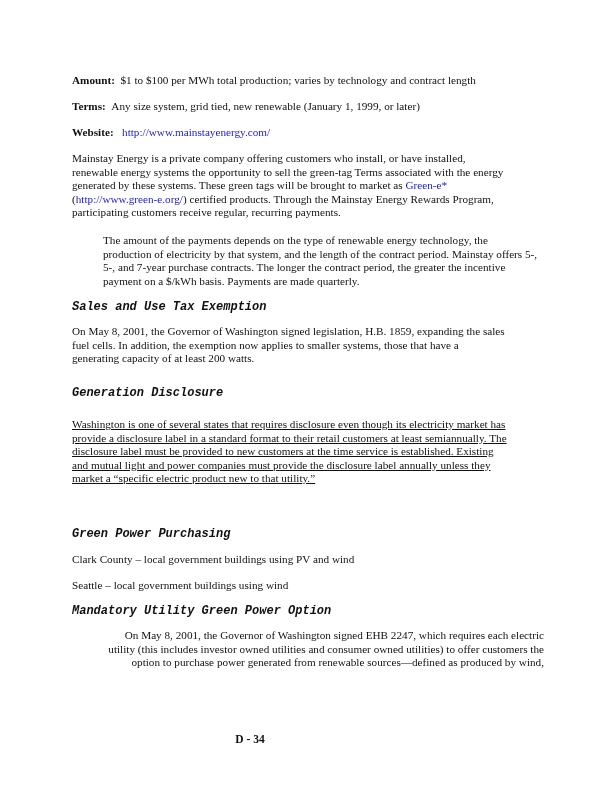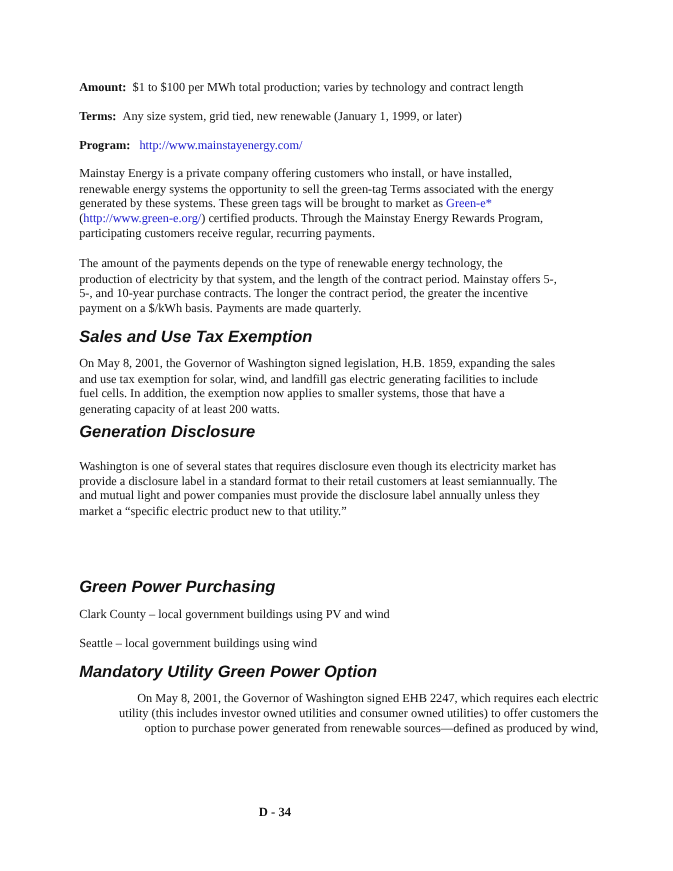--- a/index.html
+++ b/index.html
@@ -8,72 +8,72 @@
       position: absolute; left: 72px; top: 0; width: 470px;
       font-family: "Liberation Serif", serif; font-size: 11.2px; line-height: 13.6px; color: #111111;
     }
     .field { position: absolute; left: 0; white-space: nowrap; }
     .field b { font-weight: bold; }
     a.link { color: #1a1acc; text-decoration: none; }
     .para { position: absolute; left: 0; width: 472px; text-align: left; }
     .para .ln { display: block; white-space: nowrap; }
     h2.sec {
       position: absolute; left: 0; margin: 0;
-      font-family: Liberation Sans, sans-serif; font-style: italic; font-weight: bold;
-      font-size: 15px; line-height: 14px; color: #111111; white-space: nowrap;
+      font-family: Liberation Mono, monospace; font-style: italic; font-weight: bold;
+      font-size: 12px; line-height: 14px; color: #111111; white-space: nowrap;
     }
     .footer {
       position: absolute; left: 0; width: 500px; top: 733px; text-align: center;
       font-family: "Liberation Serif", serif; font-weight: bold; font-size: 11.5px; color: #111;
     }
   </style>
 </head>
 <body>
 
 <div class="page">
 
   <div class="field" style="top:74px;">
     <b>Amount:</b>&nbsp;&nbsp;<span>$1 to $100 per MWh total production; varies by technology and contract length</span>
   </div>
 
   <div class="field" style="top:100px;">
     <b>Terms:</b>&nbsp;&nbsp;<span>Any size system, grid tied, new renewable (January 1, 1999, or later)</span>
   </div>
 
   <div class="field" style="top:126px;">
-    <b>Program:</b>&nbsp;&nbsp;&nbsp;<a class="link">http://www.mainstayenergy.com/</a>
+    <b>Website:</b>&nbsp;&nbsp;&nbsp;<a class="link">http://www.mainstayenergy.com/</a>
   </div>
 
   <div class="para" style="top:152px;">
     <span class="ln">Mainstay Energy is a private company offering customers who install, or have installed,</span>
     <span class="ln">renewable energy systems the opportunity to sell the green-tag Terms associated with the energy</span>
     <span class="ln"><span>generated by these systems. These green tags will be brought to market as </span><a class="link">Green-e*</a></span>
     <span class="ln"><span>(</span><a class="link">http://www.green-e.org/</a><span>) certified products. Through the Mainstay Energy Rewards Program,</span></span>
     <span class="ln">participating customers receive regular, recurring payments.</span>
   </div>
 
-  <div class="para" style="top:234px;">
+  <div class="para" style="top:234px;margin-left:31px;">
     <span class="ln">The amount of the payments depends on the type of renewable energy technology, the</span>
     <span class="ln">production of electricity by that system, and the length of the contract period. Mainstay offers 5-,</span>
-    <span class="ln">5-, and 10-year purchase contracts. The longer the contract period, the greater the incentive</span>
+    <span class="ln">5-, and 7-year purchase contracts. The longer the contract period, the greater the incentive</span>
     <span class="ln">payment on a $/kWh basis. Payments are made quarterly.</span>
   </div>
 
   <h2 class="sec" style="top:300px;">Sales and Use Tax Exemption</h2>
   <div class="para" style="top:325px;">
     <span class="ln">On May 8, 2001, the Governor of Washington signed legislation, H.B. 1859, expanding the sales</span>
-    <span class="ln">and use tax exemption for solar, wind, and landfill gas electric generating facilities to include</span>
     <span class="ln">fuel cells. In addition, the exemption now applies to smaller systems, those that have a</span>
     <span class="ln">generating capacity of at least 200 watts.</span>
   </div>
 
   <h2 class="sec" style="top:386px;text-align:center;">Generation Disclosure</h2>
-  <div class="para" style="top:418px;">
+  <div class="para" style="top:418px;text-decoration:underline;">
     <span class="ln">Washington is one of several states that requires disclosure even though its electricity market has</span>
     <span class="ln">provide a disclosure label in a standard format to their retail customers at least semiannually. The</span>
+    <span class="ln">disclosure label must be provided to new customers at the time service is established. Existing</span>
     <span class="ln">and mutual light and power companies must provide the disclosure label annually unless they</span>
     <span class="ln">market a “specific electric product new to that utility.”</span>
   </div>
 
   <h2 class="sec" style="top:527px;">Green Power Purchasing</h2>
   <div class="field" style="top:553px;">Clark County – local government buildings using PV and wind</div>
   <div class="field" style="top:579px;">Seattle – local government buildings using wind</div>
 
   <h2 class="sec" style="top:604px;">Mandatory Utility Green Power Option</h2>
   <div class="para" style="top:629px;text-align:right;">

